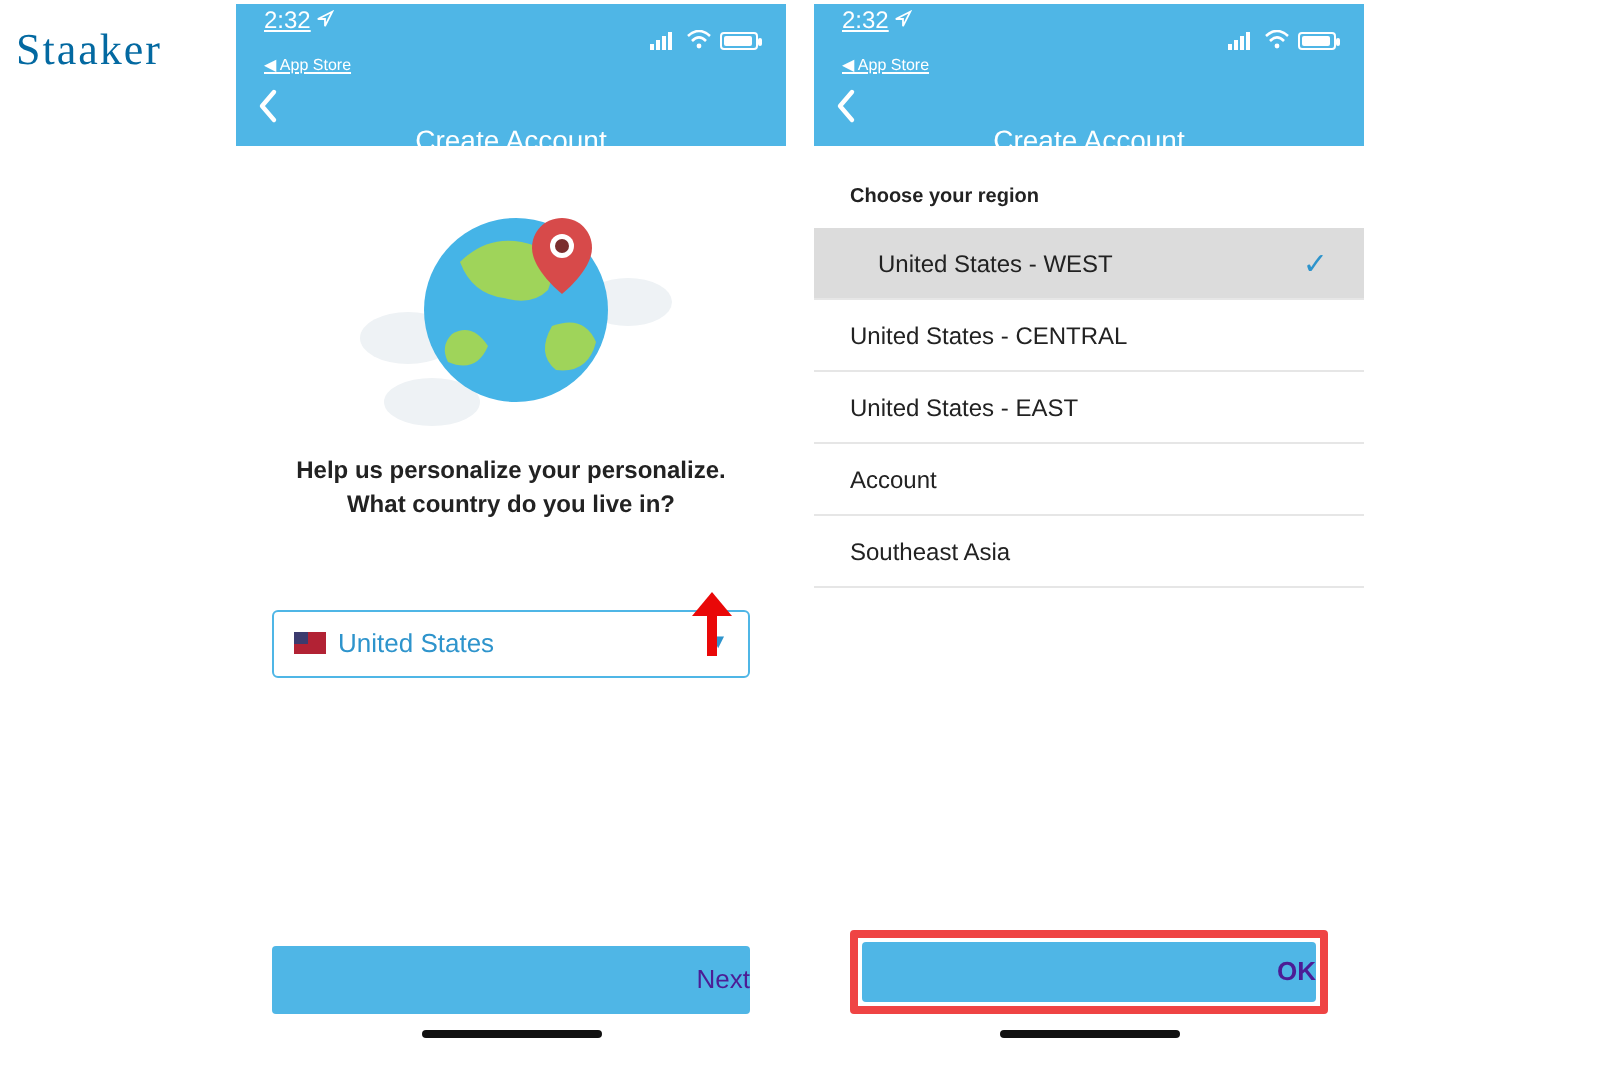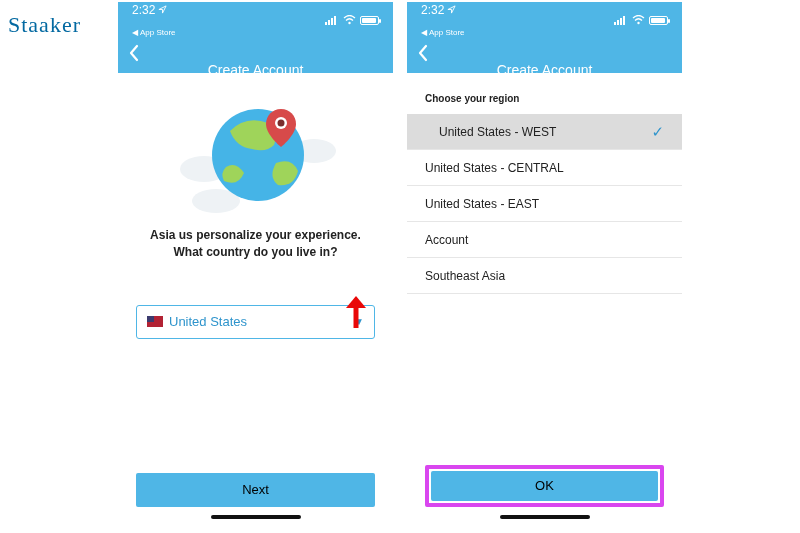--- a/index.html
+++ b/index.html
@@ -1,43 +1,43 @@
 <!DOCTYPE html>
 <html><head>
 <meta charset="utf-8">
 <style>
   * { margin: 0; padding: 0; box-sizing: border-box; }
   body { font-family: -apple-system, BlinkMacSystemFont, "Segoe UI", Arial, sans-serif; background: #fff; width: 800px; height: 533px; position: relative; }
   .watermark { position: absolute; left: 8px; top: 12px; font-family: Georgia, serif; font-size: 22px; color: #0369a1; letter-spacing: 1px; font-weight: 400; }
   .phones { display: flex; gap: 14px; justify-content: center; padding-top: 2px; }
   .phone { width: 275px; height: 529px; background: #fff; position: relative; display: flex; flex-direction: column; }
   .status-bar { background: #4fb6e6; color: #fff; height: 36px; display: flex; align-items: center; justify-content: space-between; padding: 0 14px 0 14px; font-size: 11px; }
-  .status-left { display: flex; flex-direction: column; line-height: 1; gap: 13px;}
+  .status-left { display: flex; flex-direction: column; line-height: 1; gap: 13px; text-decoration: underline;}
   .status-time { display:flex; align-items:center; gap:3px; font-weight:500; font-size:12px;}
   .status-appstore { font-size: 8px; }
   .status-right { display: flex; align-items: center; gap: 4px; }
   .battery { width:19px; height:9px; border:1px solid #fff; border-radius:2px; position:relative; display:inline-block;}
   .battery::after { content:""; position:absolute; right:-3px; top:2px; width:2px; height:4px; background:#fff; border-radius:1px;}
   .battery-fill { position:absolute; left:1px; top:1px; width:14px; height:5px; background:#fff; border-radius:1px;}
   .nav-bar { background: #4fb6e6; color: #fff; height: 35px; display: flex; align-items: center; position: relative; }
   .nav-back { position: absolute; left: 10px; font-size: 20px; font-weight: 300; }
   .nav-title { flex:1; text-align:center; font-size: 14px; font-weight: 400; margin-top: 28px; }
   .content { flex: 1; background: #fff; padding: 12px 18px 0 18px; display:flex; flex-direction:column; }
   
   .globe-wrap { display:flex; justify-content:center; padding: 8px 0 14px 0; }
   .heading { text-align:center; font-size: 12px; font-weight: 700; color:#222; line-height:1.4; margin-bottom: 18px;}
   .country-select { border:1px solid #4fb6e6; border-radius:3px; height:34px; display:flex; align-items:center; padding:0 10px; position:relative;margin-top:26px; }
   .flag { width:16px; height:11px; margin-right:6px; display:inline-block; background: linear-gradient(#b22234, #b22234) 0 0/100% 100%; position:relative;}
   .flag::before { content:""; position:absolute; left:0; top:0; width:7px; height:6px; background:#3c3b6e;}
   .country-text { color:#2e94cc; font-size:13px; }
   .caret { position:absolute; right:10px; color:#2e94cc; font-size:10px; }
   .disclaimer { font-size:11px; color:#3a3a3a; line-height:1.35; margin-top:14px; }
   .bottom-area { margin-top:auto; padding-bottom: 8px;}
-  .btn { background:#4fb6e6; color:#000000; text-align:center; height:34px; line-height:34px; font-size:13px; border-radius:2px; }
-  .btn-highlight { border: 4px solid #d946ef; padding:2px; border-radius:2px;}
+  .btn { background:#4fb6e6; color:#4c1d95; text-align:right; height:34px; line-height:34px; font-size:13px; border-radius:2px; }
+  .btn-highlight { border: 4px solid #ef4444; padding:2px; border-radius:2px;font-weight:bold;}
   .btn-highlight .btn { height:30px; line-height:30px;}
   .home-ind { width:90px; height:4px; background:#111; border-radius:3px; margin: 8px auto 4px auto; }
   
   .region-title { font-size:10px; font-weight:700; color:#222; margin: 8px 0 10px 0;}
   .region-sub { font-size:11px; color:#333; line-height:1.4; margin-bottom: 10px;}
   .region-list { margin: 0 -18px; }
   .region-item { height:36px; display:flex; align-items:center; justify-content:space-between; padding: 0 18px; font-size:12px; color:#222; border-bottom:1px solid #e6e6e6;}
   .region-item.selected { background:#dcdcdc;padding-left:32px; }
   .check { color:#2e94cc; font-size:15px; }
 </style>
@@ -91,21 +91,21 @@
           <circle cx="82" cy="62" r="46" fill="#45b4e7"></circle>
           <path d="M54 38 Q70 22 92 30 Q104 36 98 52 Q90 60 76 56 Q60 54 54 38" fill="#9fd45a"></path>
           <path d="M100 70 Q116 64 122 78 Q118 94 102 92 Q92 84 100 70" fill="#9fd45a"></path>
           <path d="M50 74 Q60 68 68 80 Q62 94 48 88 Q44 80 50 74" fill="#9fd45a"></path>
           <path d="M105 16 C96 16 90 23 90 31 C90 42 105 54 105 54 C105 54 120 42 120 31 C120 23 114 16 105 16 Z" fill="#d74a4a"></path>
           <circle cx="105" cy="30" r="6" fill="#fff"></circle>
           <circle cx="105" cy="30" r="3.5" fill="#7a2d2d"></circle>
         </svg>
       </div>
       <div class="heading">
-        <div>Asia us personalize your experience.</div>
+        <div>Help us personalize your personalize.</div>
         <div>What country do you live in?</div>
       </div>
       <div class="country-select">
         <span class="flag"></span>
         <span class="country-text">United States</span>
         <span class="caret">▼</span>
       </div>
       <div class="bottom-area">
         <div class="btn">Next</div>
         <div class="home-ind"></div>

